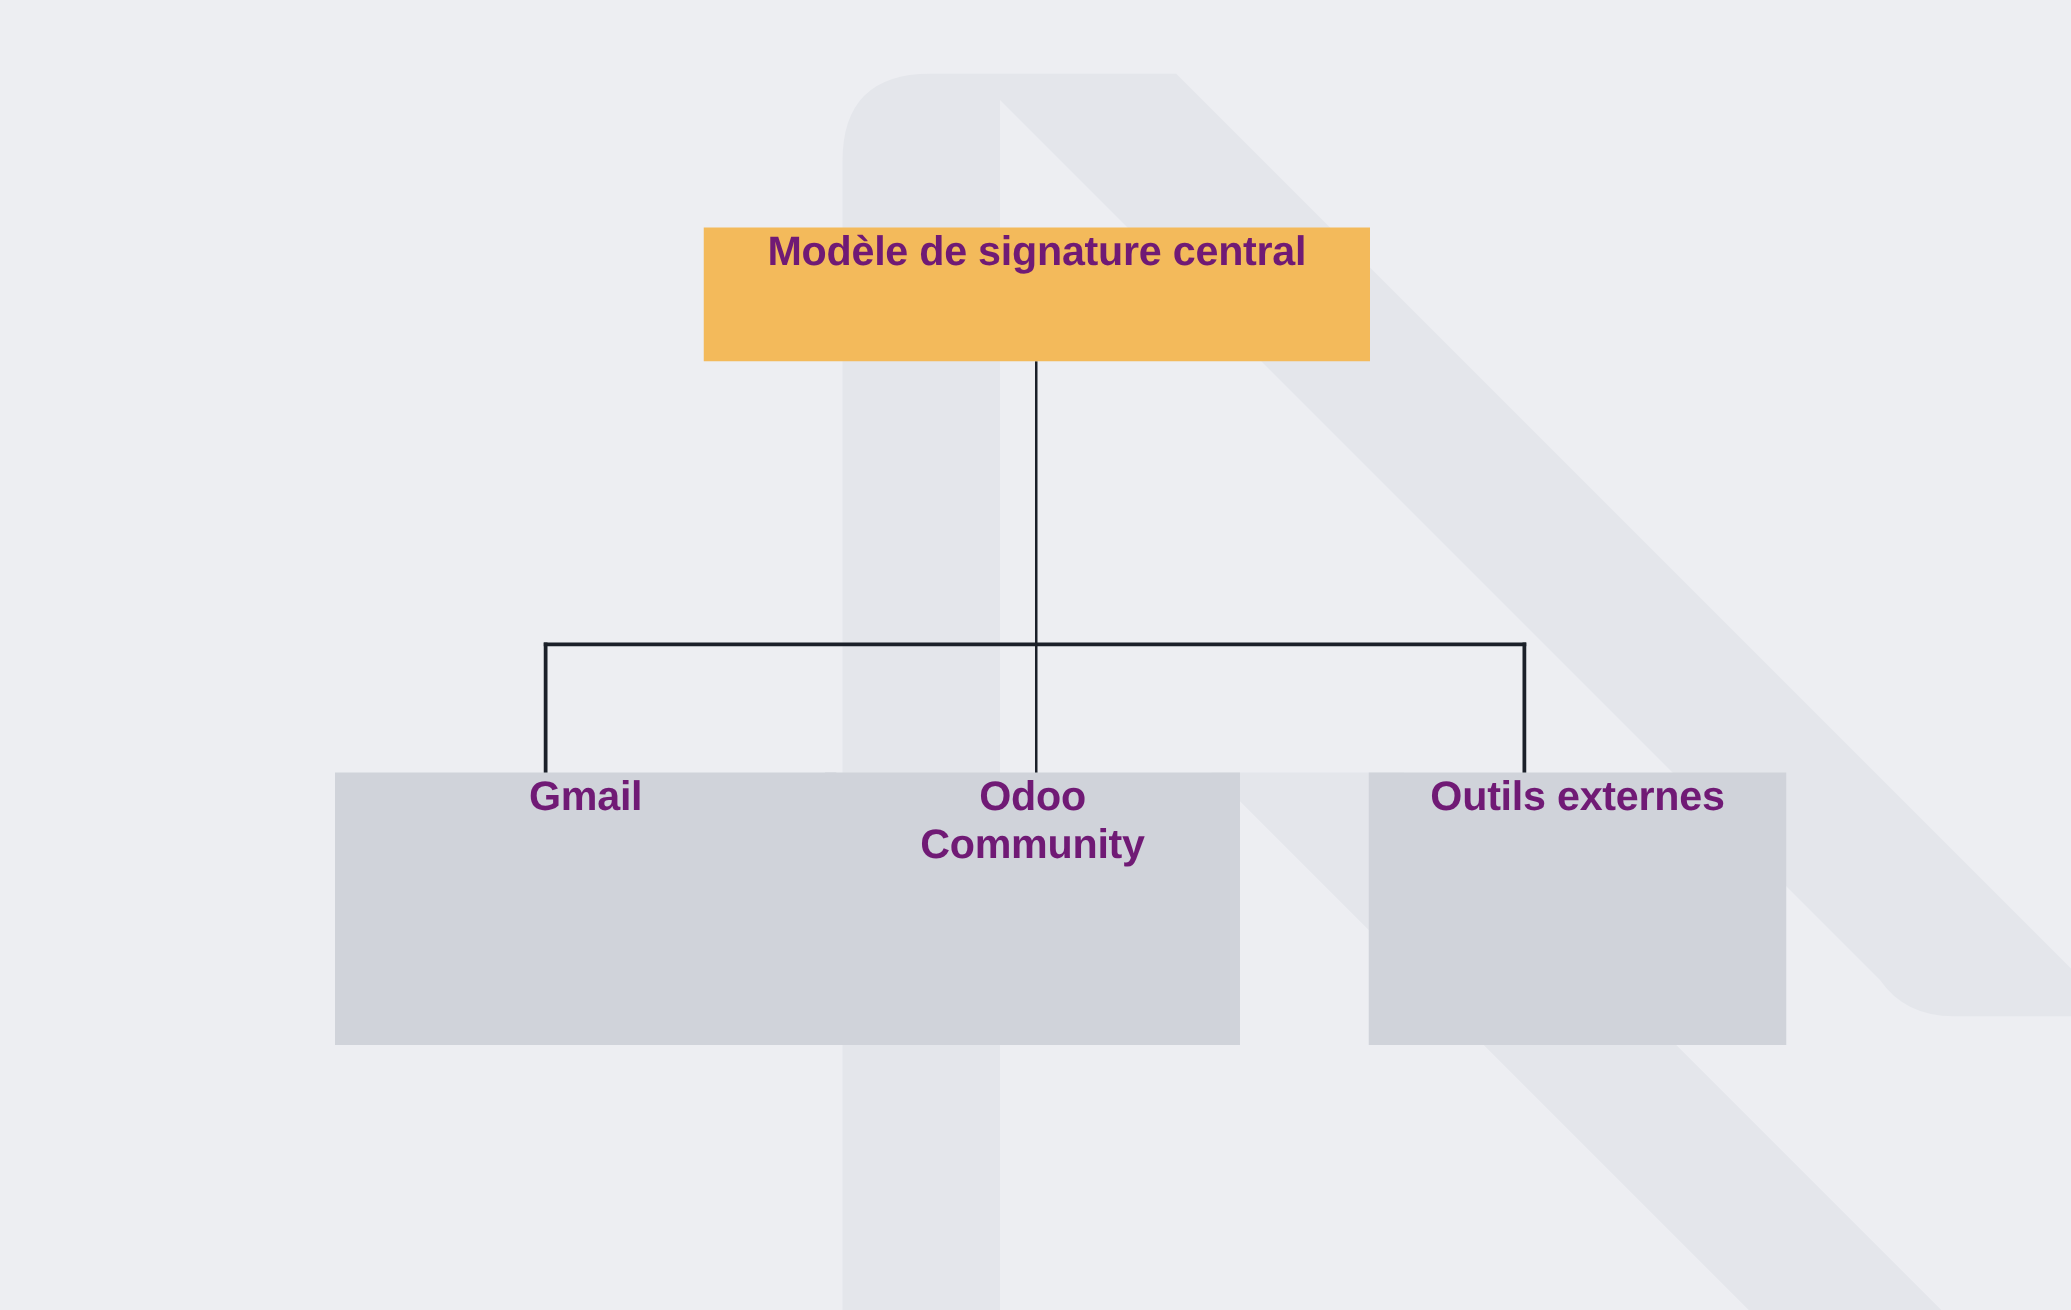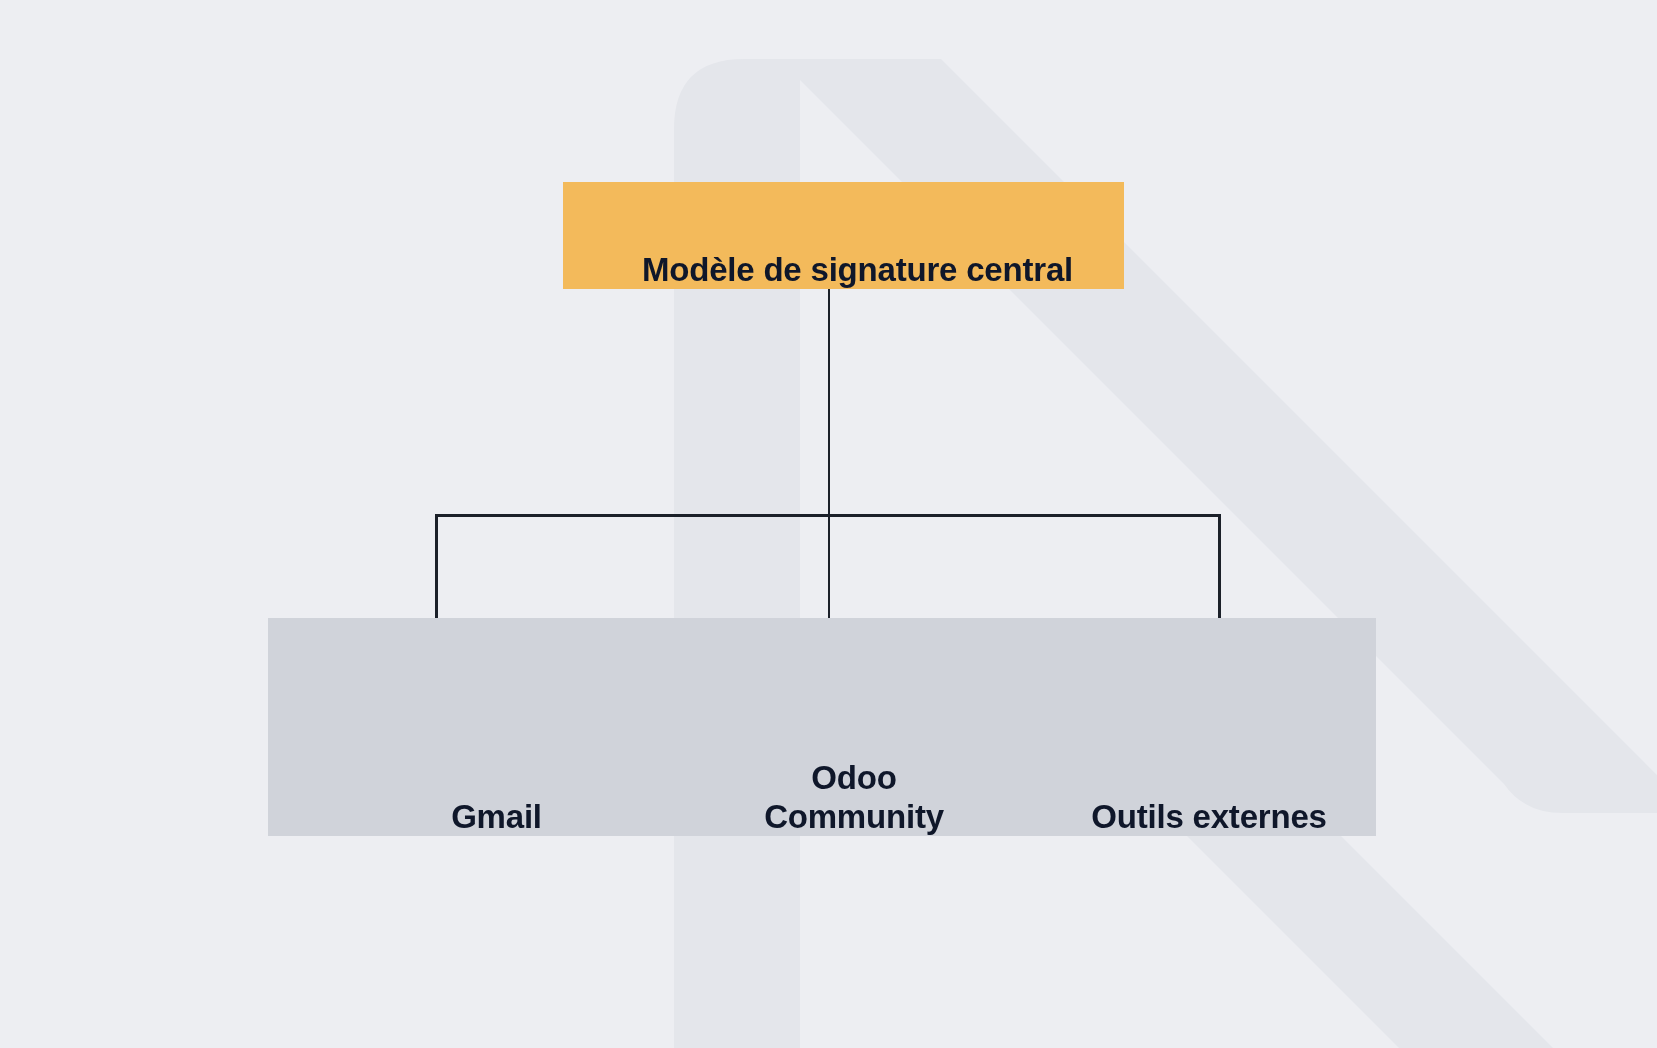--- a/index.html
+++ b/index.html
@@ -31,46 +31,45 @@
     position: absolute;
     background: #1B2029;
   }
   .connector.vert { width: 2.5px; }
   .connector.horiz { height: 2.5px; }
 
   
   .node {
     position: absolute;
     display: flex;
-    align-items: flex-end;
+    align-items: flex-start;
     justify-content: center;
     text-align: center;
-    color: #0f172a;
+    color: #701a75;
     font-weight: 600;
     letter-spacing: -0.2px;
-    padding-left: 28px;
   }
   .node.root {
     left: 563px; top: 182px;
     width: 533px; height: 107px;
     background: #F3BA5B;
     font-size: 33px;
   }
   .node.child {
     top: 618px;
     height: 218px;
     background: #D0D3DA;
     font-size: 33px;
   }
   .node.child .label {
     line-height: 1.16;
   }
   #node-gmail  { left: 268px;  width: 401px; }
   #node-odoo   { left: 660px;  width: 332px; }
-  #node-outils { left: 1014px; width: 334px; }
+  #node-outils { left: 1095px; width: 334px; }
   #node-odoo .label { max-width: 225px; }
 </style>
 </head>
 <body>
 
 <div class="stage">
 
   <svg class="watermark" viewBox="0 0 1657 1048" xmlns="http://www.w3.org/2000/svg" aria-hidden="true">
 
     <path d="M 674 1048 L 674 129 Q 674 59 744 59 L 941 59 L 1657 775 L 1657 813 L 1563 813 Q 1524 813 1504 784 L 800 80 L 800 1048 Z"></path>

